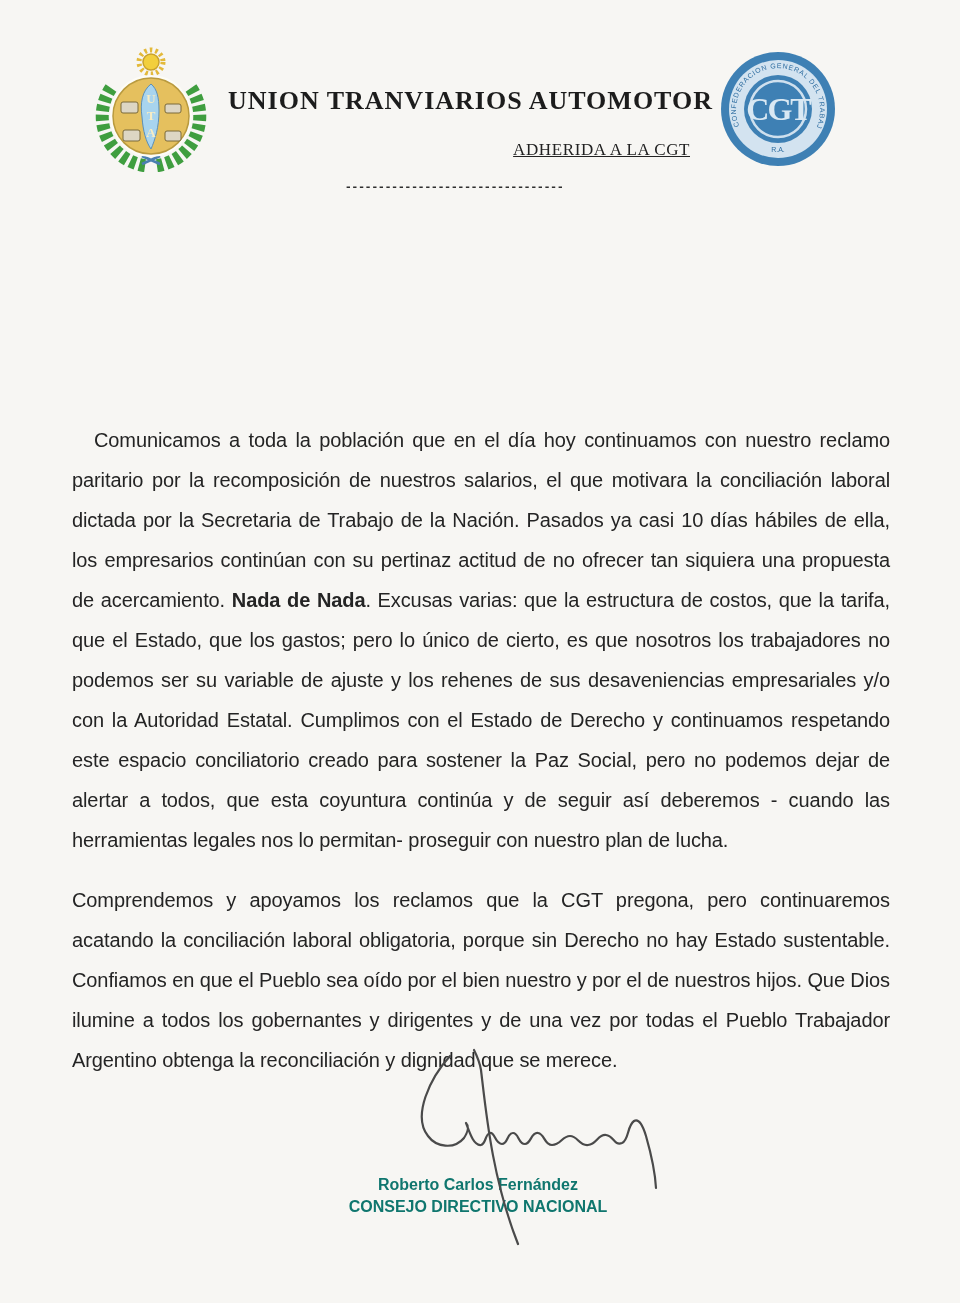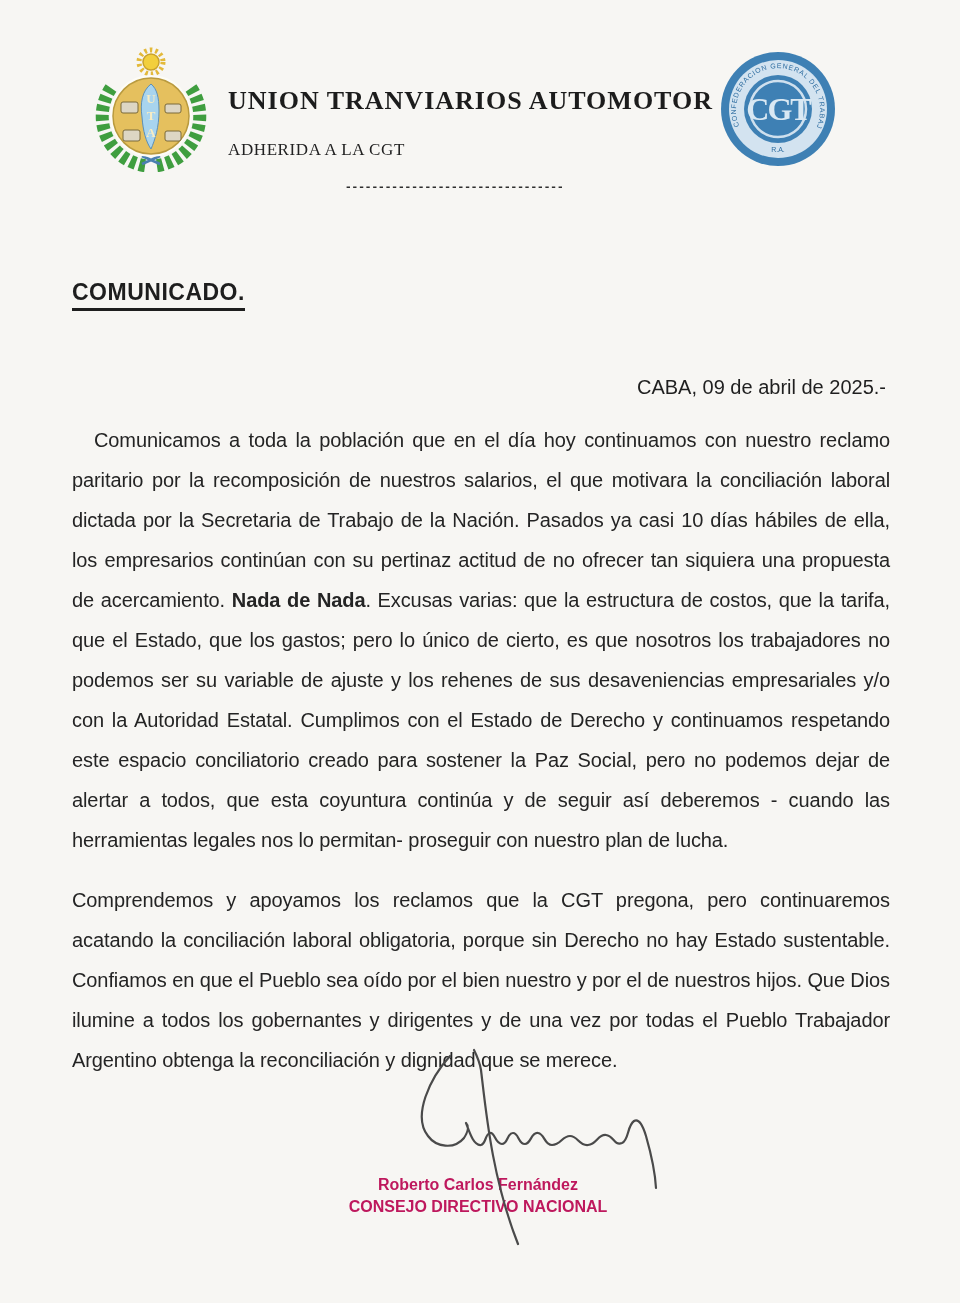--- a/index.html
+++ b/index.html
@@ -4,28 +4,28 @@
 <style>
   * { margin:0; padding:0; box-sizing:border-box; }
   html,body { width:960px; }
   body { font-family:"Liberation Sans", sans-serif; }
   .page {
     position:relative; width:960px; height:1303px;
     background:#f7f6f3; color:#262626; overflow:hidden;
   }
   
   .uta-logo { position:absolute; left:86px; top:46px; width:130px; height:126px; }
-  .org-block { position:absolute; left:228px; top:86px; width:462px; text-align:left; }
+  .org-block { position:absolute; left:228px; top:86px; width:462px; text-align:right; }
   .org-name {
     font-family:"Liberation Serif", serif; font-weight:bold; font-size:26px;
     letter-spacing:1px; color:#1c1c1c; white-space:nowrap;
   }
   .org-sub {
     font-family:"Liberation Serif", serif; font-size:17px; letter-spacing:0.6px;
-    color:#222; margin-top:24px;
+    color:#222; margin-top:24px;text-decoration:underline;
   }
   .cgt-logo { position:absolute; left:714px; top:48px; width:128px; height:122px; }
   .separator {
     position:absolute; left:345px; top:180px; width:220px; height:14px;
     overflow:hidden; font-family:"DejaVu Sans Mono", monospace;
     font-size:11px; font-weight:bold; color:#2f2f2f; letter-spacing:0px;
     white-space:nowrap; line-height:14px;
   }
   
   .heading {
@@ -42,21 +42,21 @@
     position:absolute; left:72px; top:420px; width:818px;
     font-size:20px; line-height:40px; color:#242424;
     text-align:justify; letter-spacing:-0.1px;
   }
   .letter-body p.first { text-indent:22px; margin-bottom:20px; }
   .bold { font-weight:bold; }
   
   .signature-svg { position:absolute; left:378px; top:1038px; width:300px; height:212px; z-index:3; }
   .signature-block {
     position:absolute; left:328px; top:1174px; width:300px; text-align:center;
-    font-weight:bold; font-size:16px; line-height:22px; color:#be185d; z-index:2;
+    font-weight:bold; font-size:16px; line-height:22px; color:#0f766e; z-index:2;
   }
 </style>
 </head>
 <body>
 
 <div class="page">
 
   <svg class="uta-logo" viewBox="0 0 130 126">
     <g>
       <circle cx="65" cy="16" r="12" fill="none" stroke="#e3b93a" stroke-width="5" stroke-dasharray="2.5 3"></circle>
@@ -98,23 +98,21 @@
     <text font-size="7" letter-spacing="0.8" fill="#2e6da0" font-family="Liberation Sans, sans-serif">
       <textPath href="#cgt-ring-path" startOffset="2">CONFEDERACION GENERAL DEL TRABAJO</textPath>
     </text>
     <text x="64" y="104" font-size="7" fill="#2e6da0" text-anchor="middle" font-family="Liberation Sans, sans-serif">R.A.</text>
     <circle cx="64" cy="61" r="28" fill="none" stroke="#cfe0ee" stroke-width="2.5"></circle>
     <text x="64" y="72" font-size="32" font-weight="bold" text-anchor="middle" font-family="Liberation Serif, serif" fill="#d9e8f3" letter-spacing="-2">CGT</text>
   </svg>
 
   <div class="separator">-------------------------------------------</div>
 
-  <div class="heading">COMUNICADO.</div>
 
-  <div class="dateline">CABA, 09 de abril de 2025.-</div>
 
   <div class="letter-body">
     <p class="first"><span>Comunicamos a toda la población que en el día hoy continuamos con nuestro reclamo paritario por la recomposición de nuestros salarios, el que motivara la conciliación laboral dictada por la Secretaria de Trabajo de la Nación. Pasados ya casi 10 días hábiles de ella, los empresarios continúan con su pertinaz actitud de no ofrecer tan siquiera una propuesta de acercamiento. </span><span class="bold">Nada de Nada</span><span>. Excusas varias: que la estructura de costos, que la tarifa, que el Estado, que los gastos; pero lo único de cierto, es que nosotros los trabajadores no podemos ser su variable de ajuste y los rehenes de sus desaveniencias empresariales y/o con la Autoridad Estatal. Cumplimos con el Estado de Derecho y continuamos respetando este espacio conciliatorio creado para sostener la Paz Social, pero no podemos dejar de alertar a todos, que esta coyuntura continúa y de seguir así deberemos - cuando las herramientas legales nos lo permitan- proseguir con nuestro plan de lucha.</span></p>
     <p>Comprendemos y apoyamos los reclamos que la CGT pregona,  pero continuaremos acatando la conciliación laboral obligatoria, porque sin Derecho no hay Estado sustentable. Confiamos en que el Pueblo sea oído por el bien nuestro y por el de nuestros hijos. Que Dios ilumine a todos los gobernantes y dirigentes y de una vez por todas el Pueblo Trabajador Argentino obtenga la reconciliación y dignidad que se merece.</p>
   </div>
 
   <svg class="signature-svg" viewBox="0 0 300 212">
     <g fill="none" stroke="#4a4a4a" stroke-width="2.2" stroke-linecap="round" stroke-linejoin="round">
       <path d="M 72,18
            C 52,40 34,78 50,98

